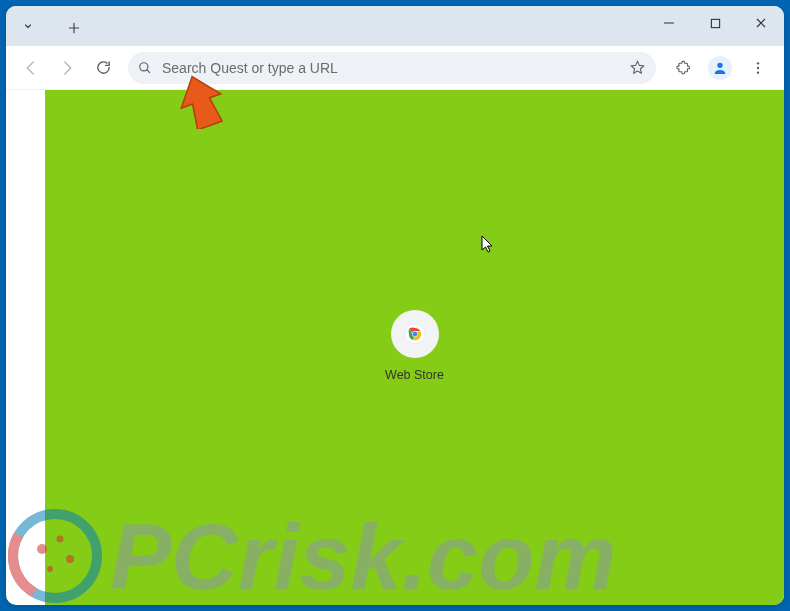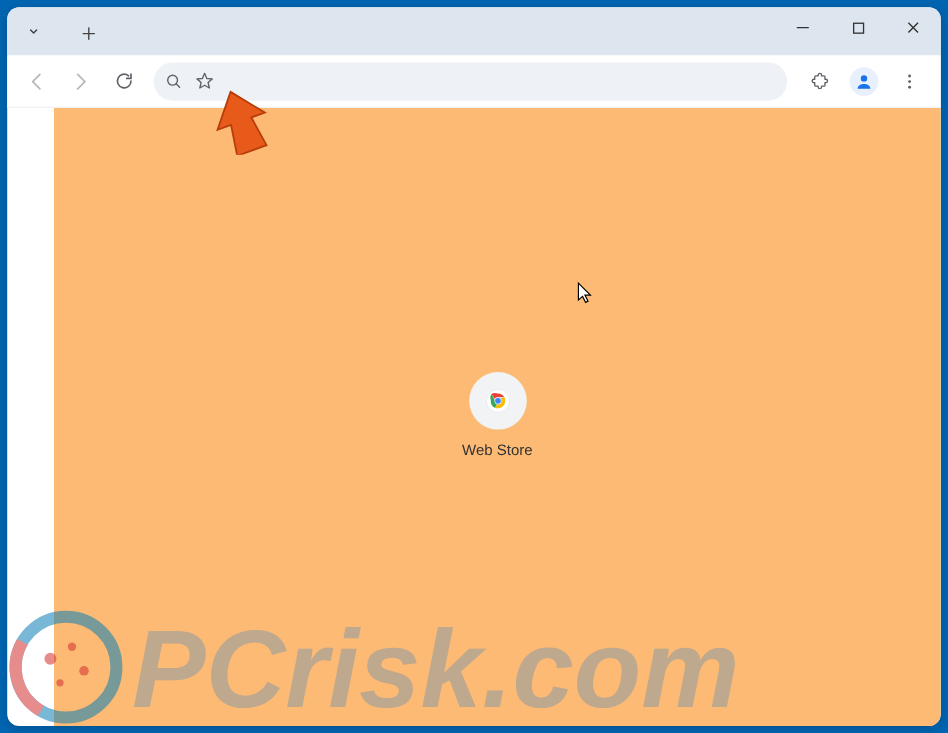--- a/index.html
+++ b/index.html
@@ -122,21 +122,21 @@
     display:flex; align-items:center; justify-content:center;
     color:#5f6368; border-radius:50%;
   }
   .profile-avatar {
     width: 24px; height: 24px; border-radius: 50%;
     background: #e8f0fe;
     display:flex; align-items:center; justify-content:center;
   }
   .content {
     flex:1;
-    background:#fdba74;
+    background:#84cc16;
     position:relative;
     margin-left:39px;
   }
   .shortcut-grid {
     position:absolute;
     left:50%;
     top: 220px;
     transform: translateX(-50%);
     display:flex;
     gap: 20px;
@@ -227,20 +227,21 @@
           <path d="M20 12a8 8 0 1 1-3-6.2M20 4v5h-5" fill="none" stroke="currentColor" stroke-width="2" stroke-linecap="round" stroke-linejoin="round"></path>
         </svg>
     </div>
     <div class="omnibox">
       <span class="search-icon">
         <svg width="14" height="14" viewBox="0 0 24 24">
             <circle cx="10" cy="10" r="7" fill="none" stroke="currentColor" stroke-width="2"></circle>
             <path d="M15 15l5 5" stroke="currentColor" stroke-width="2" stroke-linecap="round"></path>
           </svg>
       </span>
+      <input type="text" placeholder="Search Quest or type a URL" style="">
       <span class="star-icon">
         <svg width="17" height="17" viewBox="0 0 24 24">
             <path d="M12 3l2.6 6 6.4.5-4.9 4.3 1.5 6.4L12 17l-5.6 3.2 1.5-6.4L3 9.5l6.4-.5z" fill="none" stroke="currentColor" stroke-width="1.6" stroke-linejoin="round"></path>
           </svg>
       </span>
     </div>
     <div class="ext-btn">
       <svg width="17" height="17" viewBox="0 0 24 24">
           <path d="M13 3a2 2 0 0 1 2 2v1h3a1 1 0 0 1 1 1v3h1a2 2 0 1 1 0 4h-1v3a1 1 0 0 1-1 1h-3v1a2 2 0 1 1-4 0v-1H8a1 1 0 0 1-1-1v-3H6a2 2 0 1 1 0-4h1V7a1 1 0 0 1 1-1h3V5a2 2 0 0 1 2-2z" fill="none" stroke="currentColor" stroke-width="1.6" stroke-linejoin="round"></path>
         </svg>

